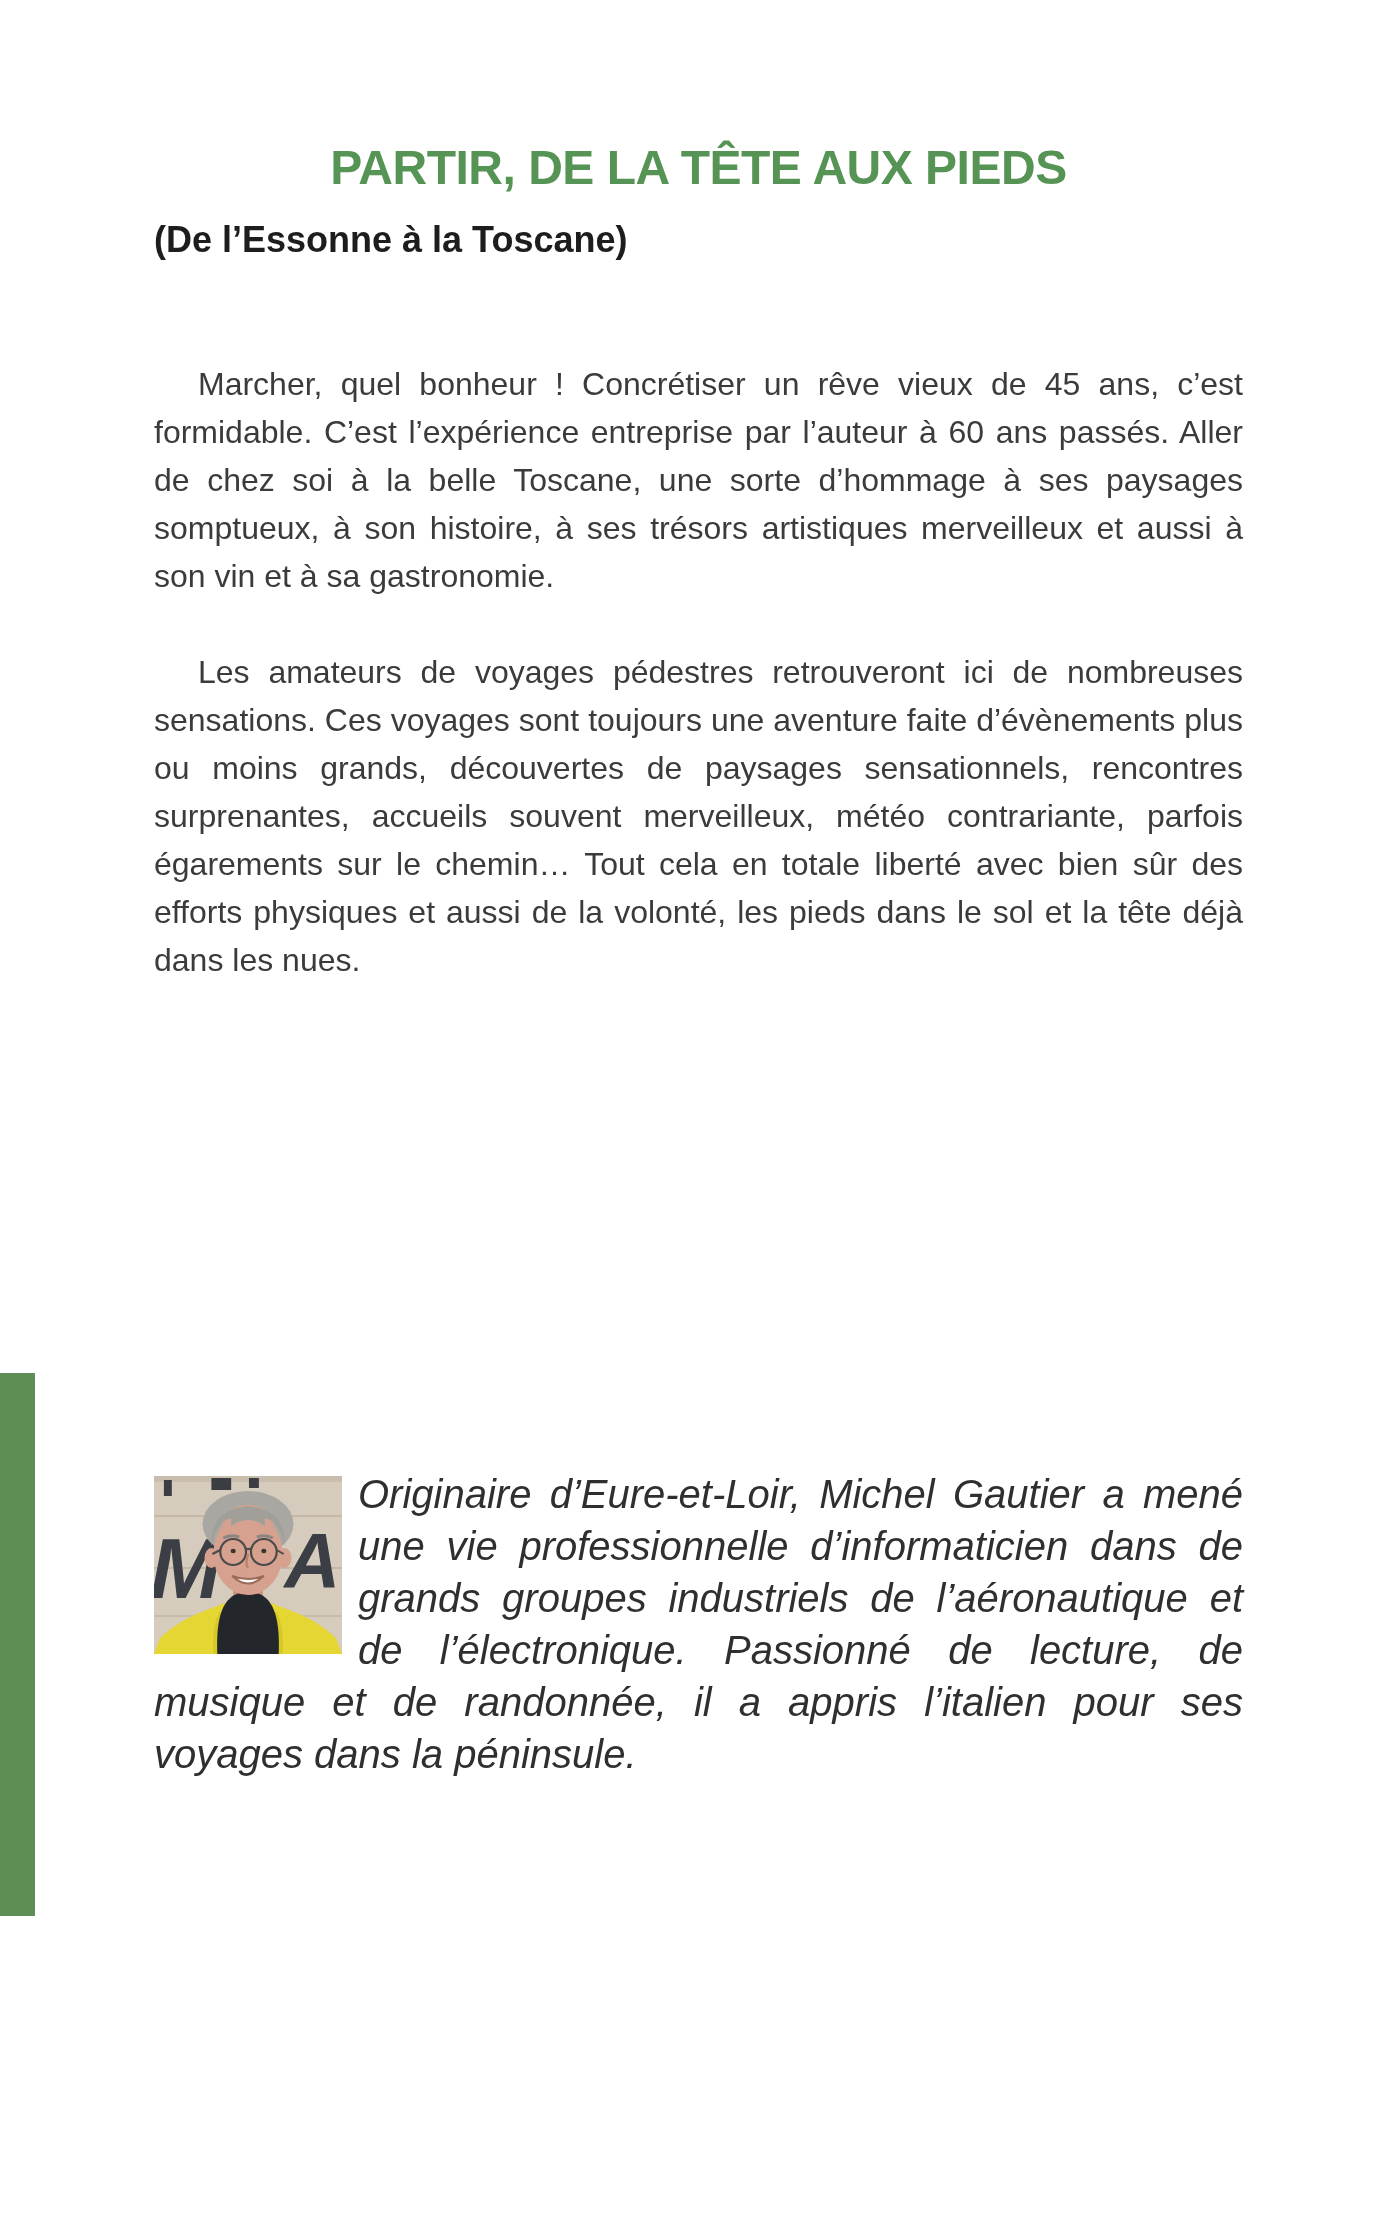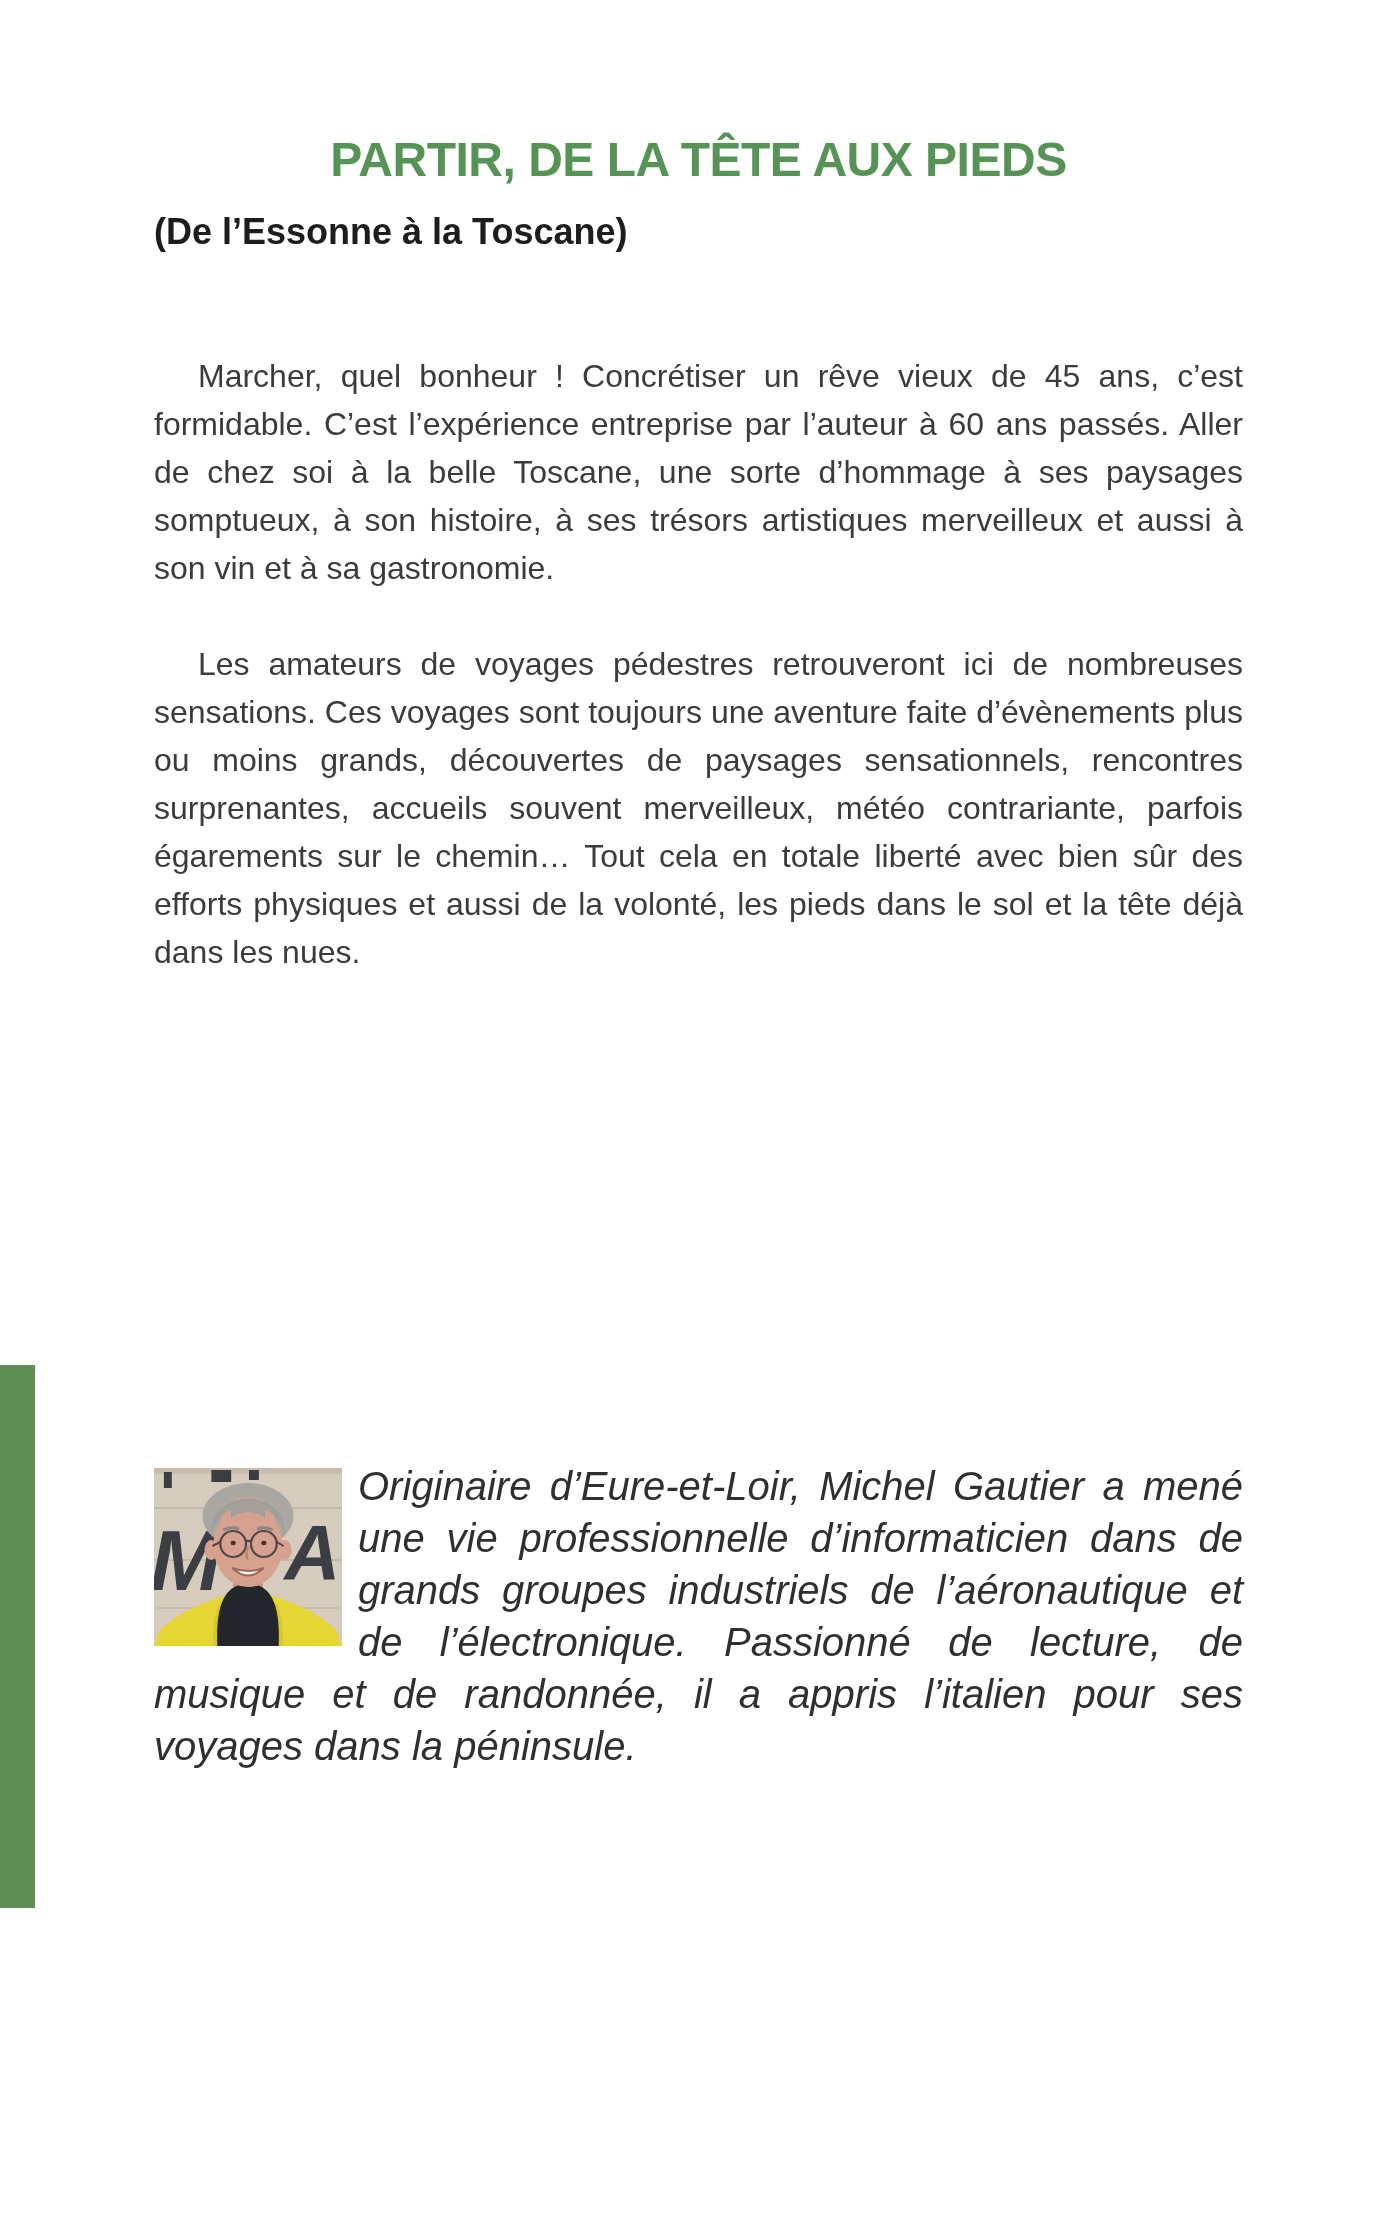--- a/index.html
+++ b/index.html
@@ -1,18 +1,18 @@
 <!DOCTYPE html>
 <html style="--title-green: #559455; --stripe-green: #5e8e55;"><head>
 <meta charset="utf-8">
 <style>
   html,body{margin:0;padding:0;background:#ffffff;}
   .page{
     position:relative;width:1400px;height:1900px;background:#ffffff;
-    font-family:"Liberation Sans",sans-serif;overflow:hidden;margin:8px auto;
+    font-family:"Liberation Sans",sans-serif;overflow:hidden;margin:16px auto;
   }
   .stripe{
     position:absolute;left:0;top:1357px;width:35px;height:874px;
     background:var(--stripe-green,#5e8e55);
   }
   .title{
     position:absolute;left:154px;top:124px;width:1089px;text-align:center;
     font-size:48px;font-weight:bold;letter-spacing:-0.5px;
     color:var(--title-green,#559455);white-space:nowrap;
   }

